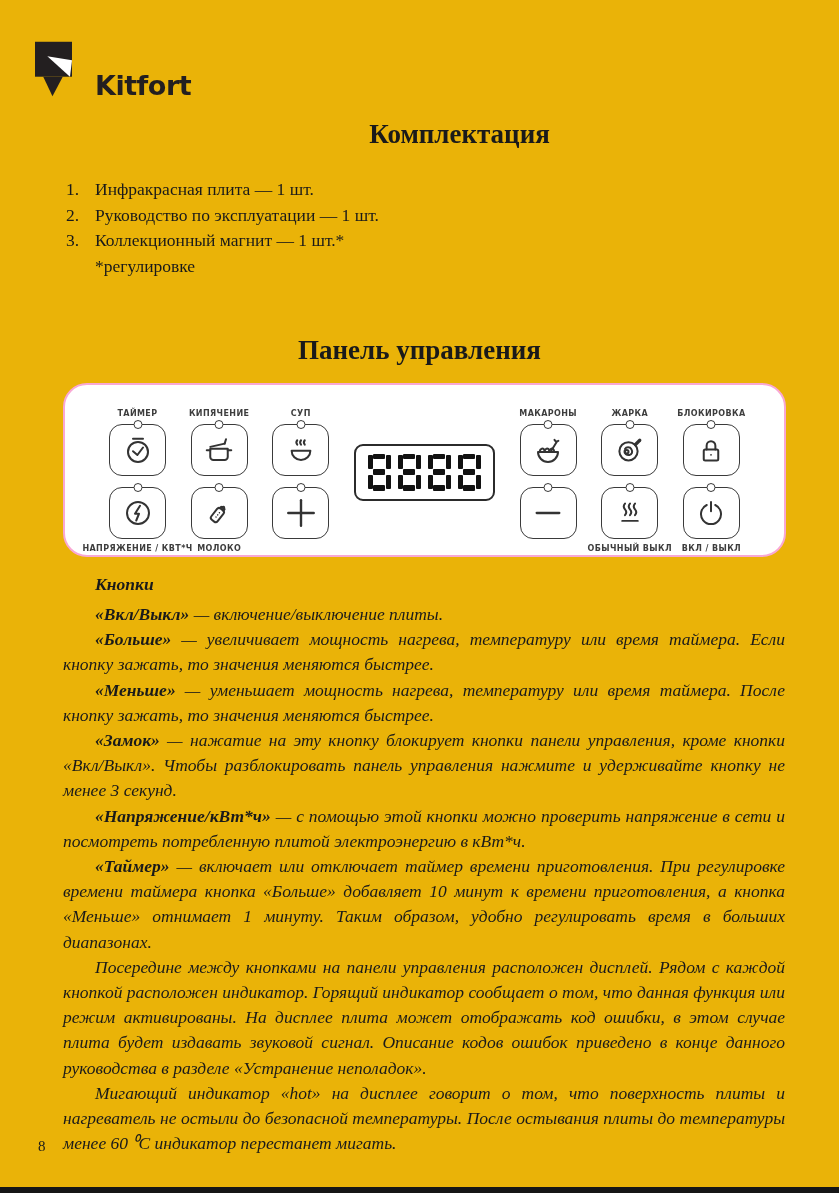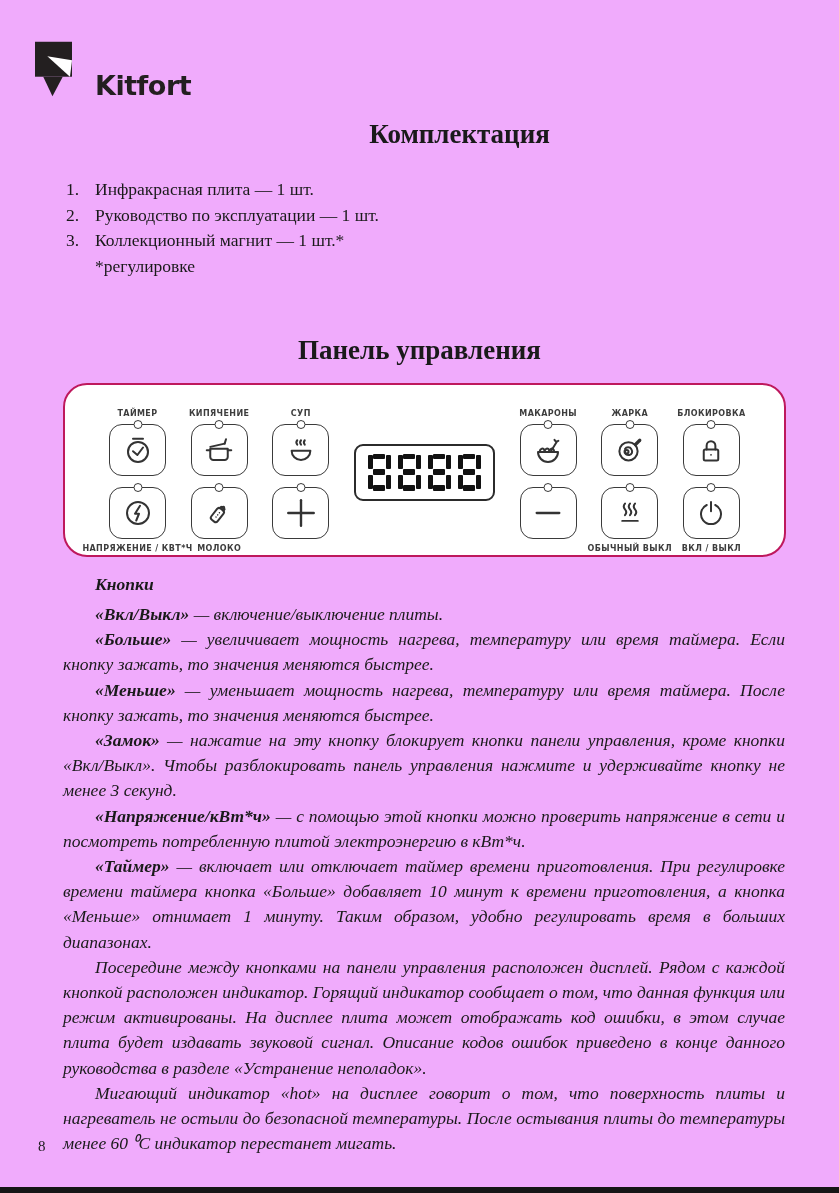--- a/index.html
+++ b/index.html
@@ -1,32 +1,32 @@
 <!DOCTYPE html>
 <html lang="ru"><head>
 <meta charset="utf-8">
 <style>
   html,body{margin:0;padding:0;background:#e8e8e8;}
-  .page{position:relative;width:839px;height:1193px;margin:0 auto;background:#f0abfc;overflow:hidden;
+  .page{position:relative;width:839px;height:1193px;margin:0 auto;background:#eab308;overflow:hidden;
         font-family:"Liberation Serif",serif;color:#1a1a1a;}
   
   .logo{position:absolute;left:35px;top:41px;display:flex;align-items:flex-end;}
   .brand-name{font-family:"DejaVu Sans",sans-serif;font-weight:bold;font-size:27px;line-height:1;
               letter-spacing:-0.5px;color:#231f20;margin-left:23px;transform:translateY(2px);}
   
   .h-center{position:absolute;left:0;width:100%;text-align:center;font-weight:bold;font-size:27px;margin:0;}
   .h-equip{top:119px;padding-left:40px;}
   .h-panel{top:335px;}
   
   .equip-list{position:absolute;left:66px;top:177px;font-size:17.5px;line-height:25.5px;}
   .equip-list .num{display:inline-block;width:29px;}
   .equip-note{padding-left:29px;}
   
   .panel{position:absolute;left:63px;top:383px;width:723px;height:174px;box-sizing:border-box;
-         border:2px solid #be185d;border-radius:24px;background:#fff;
+         border:2px solid #f9a8d4;border-radius:24px;background:#fff;
          display:flex;justify-content:space-between;padding:0 44px;}
   .pcol{display:flex;flex-direction:column;align-items:center;width:57px;}
   .btn-label{font-family:"DejaVu Sans",sans-serif;font-size:8px;line-height:10px;min-height:10px;
              font-weight:700;letter-spacing:.4px;color:#3d3d3d;white-space:nowrap;}
   .lbl-top{margin:24px 0 5px;}
   .lbl-bottom{margin-top:5px;}
   .pbtn{width:57px;height:52px;box-sizing:border-box;border:1.8px solid #3a3a3a;border-radius:13px;
         background:#fff;position:relative;display:flex;align-items:center;justify-content:center;}
   .pbtn + .pbtn{margin-top:11px;}
   .ind{position:absolute;top:-5.5px;left:50%;transform:translateX(-50%);width:7px;height:7px;

